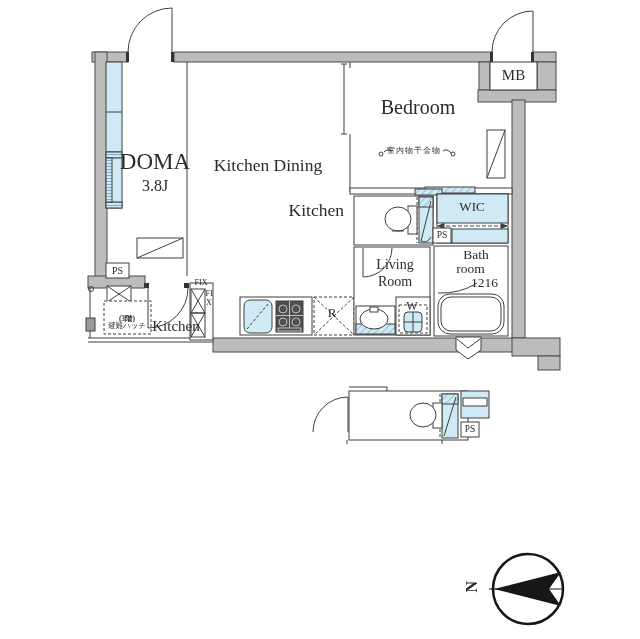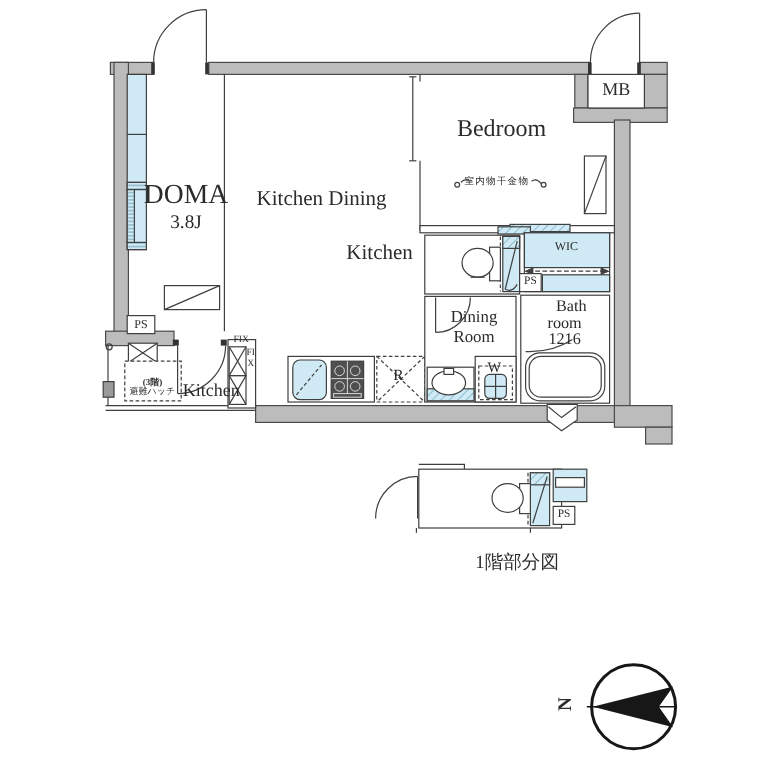--- a/index.html
+++ b/index.html
@@ -214,39 +214,38 @@
   <div class="lbl" style="left:110px;top:149px;width:90px;font-size:23px;">DOMA</div>
   <div class="lbl" style="left:110px;top:177px;width:90px;font-size:16px;">3.8J</div>
 
   <div class="lbl" style="left:192px;top:156px;width:152px;font-size:17.5px;">Kitchen Dining</div>
   <div class="lbl" style="left:192px;top:201px;width:152px;font-size:17.5px;text-align:right;">Kitchen</div>
 
   <div class="lbl" style="left:357px;top:96px;width:122px;font-size:20px;">Bedroom</div>
   <div class="lbl" style="left:356px;top:147px;width:116px;font-size:8px;letter-spacing:1px;">室内物干金物</div>
 
   <div class="lbl" style="left:492px;top:67px;width:43px;font-size:15px;">MB</div>
-  <div class="lbl" style="left:439px;top:200px;width:66px;font-size:10px;">WIC</div>
+  <div class="lbl" style="left:439px;top:200px;width:66px;font-size:13px;">WIC</div>
 
   <div class="lbl" style="left:107px;top:265px;width:21px;font-size:10px;">PS</div>
   <div class="lbl" style="left:433px;top:230px;width:18px;font-size:9.5px;">PS</div>
   <div class="lbl" style="left:461px;top:424px;width:18px;font-size:9.5px;">PS</div>
 
-  <div class="lbl" style="left:357px;top:257px;width:76px;font-size:14px;">Dining</div>
+  <div class="lbl" style="left:357px;top:257px;width:76px;font-size:14px;">Living</div>
   <div class="lbl" style="left:357px;top:274px;width:76px;font-size:14px;">Room</div>
 
   <div class="lbl" style="left:435px;top:248px;width:54px;font-size:13.5px;margin-left:14px;">Bath</div>
   <div class="lbl" style="left:435px;top:262px;width:71px;font-size:13.5px;">room</div>
-  <div class="lbl" style="left:435px;top:276px;width:71px;font-size:13.5px;">1216</div>
+  <div class="lbl" style="left:449px;top:276px;width:71px;font-size:13.5px;">1216</div>
 
   <div class="lbl" style="left:321px;top:306px;width:22px;font-size:13px;">R</div>
   <div class="lbl" style="left:401px;top:300px;width:22px;font-size:12px;">W</div>
 
   <div class="lbl" style="left:131px;top:318px;width:90px;font-size:15px;">Kitchen</div>
   <div class="lbl" style="left:102px;top:305px;width:50px;font-size:7.5px;margin-top:17px;">避難ハッチ</div>
   <div class="lbl" style="left:102px;top:315px;width:50px;font-size:7.5px;font-weight:bold;">(3階)</div>
 
   <div class="lbl" style="left:188px;top:279px;width:26px;font-size:8px;">FIX</div>
   <div class="lbl vtext" style="left:204px;top:290px;width:10px;font-size:8px;">FIX</div>
 
-  <div class="lbl" style="left:368px;top:460px;width:126px;font-size:15.5px;">1階部分図</div>
   <div class="lbl rot" style="left:462px;top:578px;width:20px;font-size:16px;font-weight:700;">N</div>
 
 </div>
 
 </body></html>

